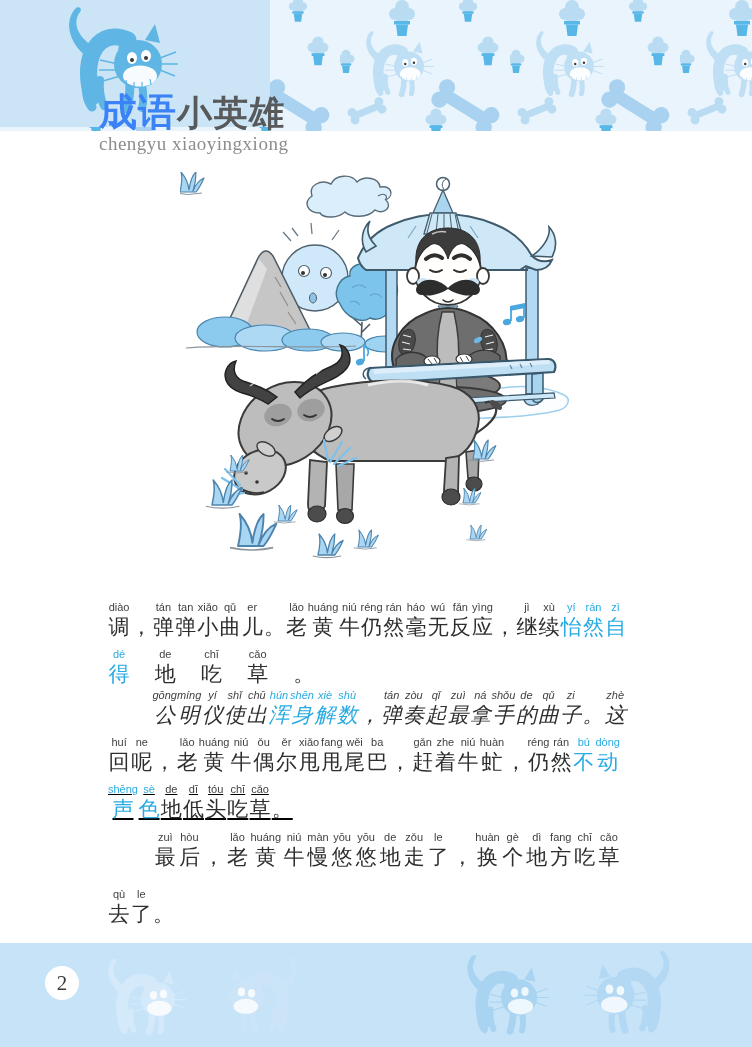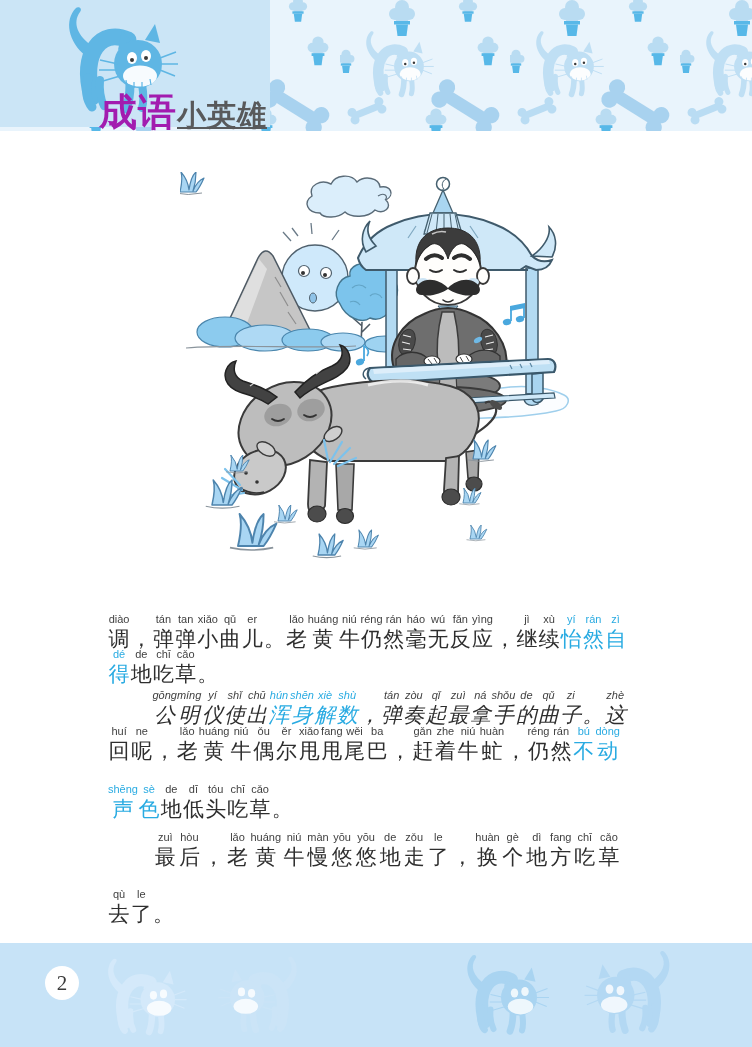--- a/index.html
+++ b/index.html
@@ -4,22 +4,22 @@
 <style>
   html,body{margin:0;padding:0;}
   .page{position:relative;width:752px;height:1047px;background:#ffffff;overflow:hidden;
         font-family:"Liberation Sans",sans-serif;}
   svg{display:block;}
   .abs{position:absolute;}
 
   
   .title-block{position:absolute;left:99px;top:93px;line-height:1;}
   .title-zh{font-weight:bold;letter-spacing:1px;font-family:"DejaVu Serif","Liberation Serif",serif;}
-  .title-zh .blue{font-size:38px;color:#a21caf;}
-  .title-zh .gray{font-size:29px;color:#58595b;text-decoration:underline;}
+  .title-zh .blue{font-size:38px;color:#3b82f6;}
+  .title-zh .gray{font-size:35px;color:#58595b;}
   .title-py{font-family:"Liberation Serif",serif;font-size:19px;color:#8d8d8d;margin-top:3px;letter-spacing:0.5px;}
 
   
   .story{position:absolute;left:108px;top:601px;width:512px;height:320px;}
   .line{position:absolute;left:0;width:512px;display:flex;}
   .line.justify{justify-content:space-between;}
   .indent{flex:0 0 44.4px;}
   .unit{flex:0 0 22.2px;display:flex;flex-direction:column;align-items:center;}
   .py{font-size:11px;height:14px;line-height:13px;color:#3f3f3f;white-space:nowrap;}
   .zh{font-size:21px;line-height:24px;color:#2e2e2e;font-family:"DejaVu Serif","Liberation Serif",serif;}
@@ -86,20 +86,21 @@
     <rect x="0" y="0" width="270" height="127" fill="#cbe5f6"></rect>
     <g transform="translate(30,2)" color="#5fb6e4">
       <use href="#pcat"></use>
     </g>
   </svg>
 
   <div class="title-block">
     <div class="title-zh">
       <span class="blue">成语</span><span class="gray">小英雄</span>
     </div>
+    <div class="title-py">chengyu xiaoyingxiong</div>
   </div>
 
   <svg class="abs" style="left:180px;top:172px" width="392" height="424" viewBox="0 0 392 424">
 
     <g>
       <path d="M140,41 C127,41 123,30 132,24 C128,13 141,7 151,12 C155,3 171,1 177,10 C185,3 199,6 200,15
                C211,13 215,23 206,28 C213,35 204,43 195,38 C188,46 171,46 165,40 C158,46 144,47 140,41 Z" fill="#dbeefb" stroke="#5a6b78" stroke-width="1.4"></path>
       <path d="M198,24 C204,20 209,24 205,28" fill="none" stroke="#5a6b78" stroke-width="1.2"></path>
     </g>
 
@@ -255,21 +256,21 @@
       <use href="#tuft" transform="translate(58,342) scale(1.6)"></use>
       <use href="#tuft" transform="translate(138,362) scale(1.05)"></use>
       <use href="#tuft" transform="translate(178,358) scale(0.85)"></use>
       <use href="#tuft" transform="translate(293,268) scale(0.95)"></use>
       <use href="#tuft" transform="translate(283,316) scale(0.75)"></use>
       <use href="#tuft" transform="translate(290,353) scale(0.7)"></use>
     </g>
   </svg>
 
   <div class="story">
-      <div class="line justify" style="top: 0px; margin-top: 12px;">
+      <div class="line justify" style="top: 0px;">
         <span class="unit">
           <span class="py">diào</span>
           <span class="zh">调</span>
         </span>
         <span class="unit">
           <span class="py"></span>
           <span class="zh">，</span>
         </span>
         <span class="unit">
           <span class="py">tán</span>
@@ -349,21 +350,21 @@
         </span>
         <span class="unit hl">
           <span class="py">rán</span>
           <span class="zh">然</span>
         </span>
         <span class="unit hl">
           <span class="py">zì</span>
           <span class="zh">自</span>
         </span>
       </div>
-      <div class="line" style="top: 47px;">
+      <div class="line" style="top: 47px; gap: 24px;">
         <span class="unit hl">
           <span class="py">dé</span>
           <span class="zh">得</span>
         </span>
         <span class="unit">
           <span class="py">de</span>
           <span class="zh">地</span>
         </span>
         <span class="unit">
           <span class="py">chī</span>
@@ -458,21 +459,21 @@
         </span>
         <span class="unit">
           <span class="py"></span>
           <span class="zh">。</span>
         </span>
         <span class="unit">
           <span class="py">zhè</span>
           <span class="zh">这</span>
         </span>
       </div>
-      <div class="line justify" style="top: 124px; align-items: flex-end;">
+      <div class="line justify" style="top: 135px; align-items: flex-end;">
         <span class="unit">
           <span class="py">huí</span>
           <span class="zh">回</span>
         </span>
         <span class="unit">
           <span class="py">ne</span>
           <span class="zh">呢</span>
         </span>
         <span class="unit">
           <span class="py"></span>
@@ -548,21 +549,21 @@
         </span>
         <span class="unit hl">
           <span class="py">bú</span>
           <span class="zh">不</span>
         </span>
         <span class="unit hl">
           <span class="py">dòng</span>
           <span class="zh">动</span>
         </span>
       </div>
-      <div class="line" style="top: 182px;">
+      <div class="line" style="top: 182px; text-decoration: underline;">
         <span class="unit hl">
           <span class="py">shēng</span>
           <span class="zh">声</span>
         </span>
         <span class="unit hl">
           <span class="py">sè</span>
           <span class="zh">色</span>
         </span>
         <span class="unit">
           <span class="py">de</span>

